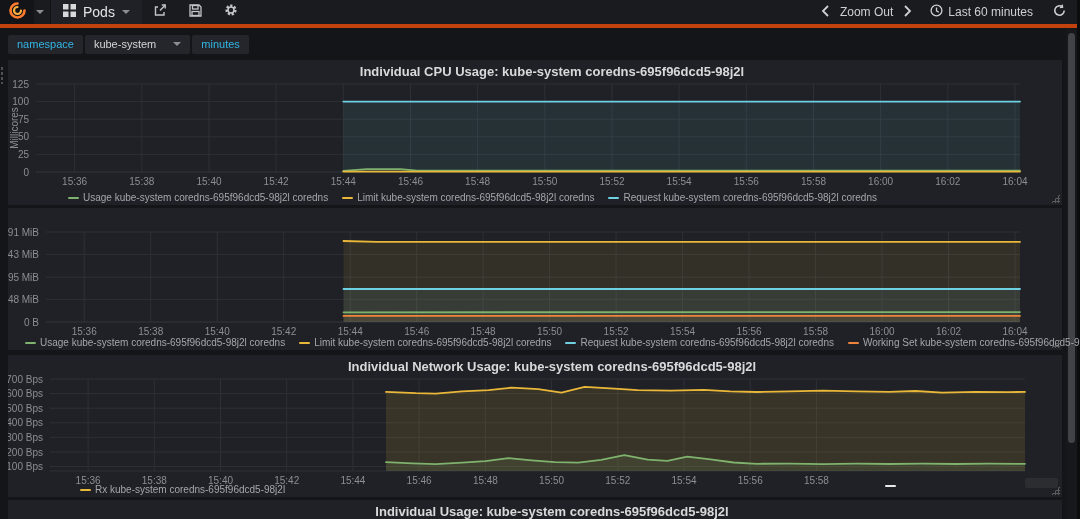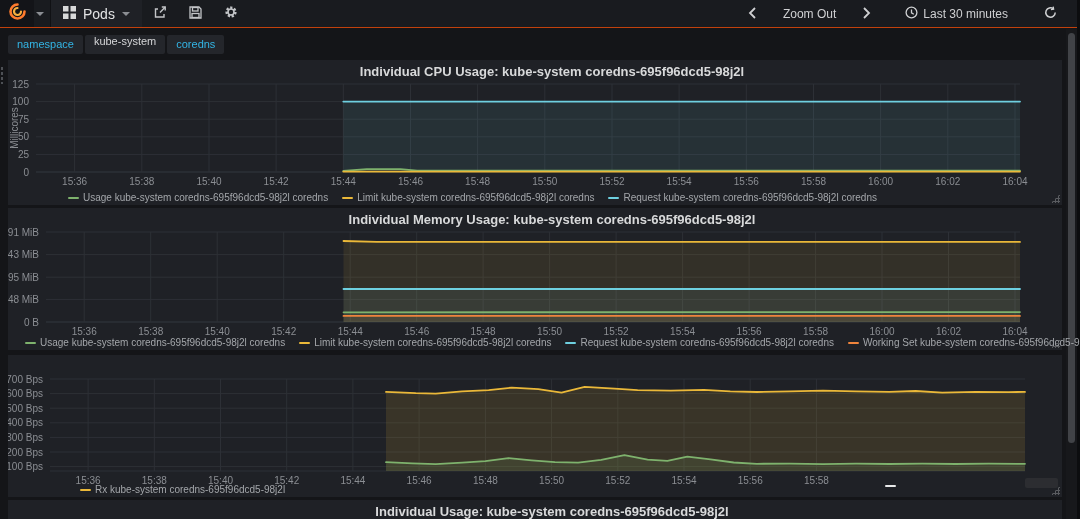--- a/index.html
+++ b/index.html
@@ -1,41 +1,41 @@
 <!DOCTYPE html>
 <html><head>
 <meta charset="utf-8">
 <style>
   * { margin:0; padding:0; box-sizing:border-box; }
   html,body { width:1080px; height:519px; overflow:hidden; }
   body { background:#141518; font-family:"Liberation Sans", sans-serif; color:#d8d9da; position:relative; }
 
   
   .navbar { position:absolute; top:0; left:0; width:1080px; height:28px; background:#191b1f;
-            border-bottom:1px solid #c2410c; display:flex; align-items:center; }
+            border-bottom:4px solid #c2410c; display:flex; align-items:center; }
   .nav-left { display:flex; align-items:center; height:100%; }
   .logo-btn { width:34px; height:100%; background:#131418; display:flex; align-items:center; justify-content:center; }
   .logo-caret { margin:0 6px 0 2px; }
   .nav-divider { width:1px; height:100%; background:#101114; }
   .dash-picker { height:100%; display:flex; align-items:center; gap:7px; padding:0 12px; background:#1f2126; }
   .dash-title { font-size:14px; color:#e2e3e4; }
   .nav-iconbtn { padding:0 11px; display:flex; align-items:center; height:100%; }
-  .nav-right { margin-left:auto; display:flex; align-items:center; gap:20px; padding-right:23px; height:100%; }
+  .nav-right { margin-left:auto; display:flex; align-items:center; gap:4px; padding-right:14px; height:100%; }
   .nav-right .txt { font-size:12px; color:#cfd0d2; }
   .zoom-lbl { margin:0 6px; }
   .time-btn { display:flex; align-items:center; gap:5px; margin-left:14px; }
   .refresh-btn { margin-left:16px; display:flex; align-items:center; }
   .caret { width:0; height:0; border-left:4px solid transparent; border-right:4px solid transparent; border-top:4px solid #8b8e93; display:inline-block; }
 
   
   .submenu { position:absolute; top:29px; left:0; width:1080px; height:30px; display:flex; align-items:center; padding-left:8px; }
   .var-group { display:flex; align-items:center; margin-right:2px; }
   .var-chip { background:#24262b; height:19px; display:flex; align-items:center; padding:0 9px; font-size:11px; border-radius:2px; }
   .var-label { color:#33b5e5; margin-right:2px; }
-  .var-value { color:#d4d5d7; gap:7px;flex-direction:column; }
+  .var-value { color:#d4d5d7; gap:7px; }
 
   
   .panel { position:absolute; left:8px; width:1054px; background:#1f2126; }
   .panel-title { position:absolute; top:4px; left:0; right:0; text-align:center; font-size:13px; font-weight:700; color:#d8d9da; z-index:2;margin-left:34px; }
   svg.chart { position:absolute; top:0; left:0; }
   svg.chart text { font-family:"Liberation Sans", sans-serif; font-size:10px; fill:#8b8e93; }
   .legend { position:absolute; bottom:2px; display:flex; gap:14px; white-space:nowrap; z-index:2; }
   .legend-item { display:inline-flex; align-items:center; gap:4px; font-size:10px; color:#a3a6aa; }
   .legend-dash { display:inline-block; width:11px; height:2px; border-radius:1px; }
   .resize-handle { position:absolute; right:2px; bottom:2px; width:9px; height:9px;
@@ -119,42 +119,42 @@
           <path d="M2 1 L7 6 L2 11"></path>
         </svg>
     </span>
     <div class="time-btn">
       <span class="icon">
         <svg width="13" height="13" viewBox="0 0 13 13" fill="none" stroke="#cfd0d2" stroke-width="1.3">
           <circle cx="6.5" cy="6.5" r="5.4"></circle>
             <path d="M6.5 3.4 V6.8 L8.8 8.2"></path>
         </svg>
       </span>
-      <span class="txt">Last 30 minutes</span>
+      <span class="txt">Last 60 minutes</span>
     </div>
     <div class="refresh-btn">
       <span class="icon">
         <svg width="13" height="13" viewBox="0 0 13 13" fill="none" stroke="#cfd0d2" stroke-width="1.5">
           <path d="M11.2 6.5 A4.7 4.7 0 1 1 9.3 2.7"></path>
           <path d="M9.2 0.6 L9.6 3.3 L6.9 3.6" stroke-width="1.3"></path>
         </svg>
       </span>
     </div>
   </div>
 </header>
 
 <div class="submenu">
   <div class="var-group">
     <span class="var-chip var-label">namespace</span>
     <span class="var-chip var-value">
       <span>kube-system</span>&nbsp;<span class="caret"></span>
     </span>
   </div>
   <div class="var-group">
-    <span class="var-chip var-label">coredns</span>
+    <span class="var-chip var-label">minutes</span>
   </div>
 </div>
 
 <div class="row-handle"></div>
 
 <section class="panel" style="top:60px; height:145px;">
   <div class="panel-title">Individual CPU Usage: kube-system coredns-695f96dcd5-98j2l</div>
   <svg class="chart" width="1054" height="145" viewBox="0 0 1054 145">
       <line x1="28" y1="24.0" x2="1012" y2="24.0" stroke="#2d3036" stroke-width="1"></line>
       <text x="21" y="27.5" text-anchor="end">125</text>
@@ -217,21 +217,20 @@
       </span>
       <span class="legend-item">
         <span class="legend-dash" style="background: rgb(110, 208, 224);"></span>
         <span>Request kube-system coredns-695f96dcd5-98j2l coredns</span>
       </span>
     </div>
   <div class="resize-handle"></div>
 </section>
 
 <section class="panel" style="top:208px; height:142px;">
-  <div class="panel-title">Individual Memory Usage: kube-system coredns-695f96dcd5-98j2l</div>
   <svg class="chart" width="1054" height="142" viewBox="0 0 1054 142">
       <line x1="38" y1="24.0" x2="1012" y2="24.0" stroke="#2d3036" stroke-width="1"></line>
       <text x="31" y="27.5" text-anchor="end">191 MiB</text>
       <line x1="38" y1="46.6" x2="1012" y2="46.6" stroke="#2d3036" stroke-width="1"></line>
       <text x="31" y="50.1" text-anchor="end">143 MiB</text>
       <line x1="38" y1="69.2" x2="1012" y2="69.2" stroke="#2d3036" stroke-width="1"></line>
       <text x="31" y="72.7" text-anchor="end">95 MiB</text>
       <line x1="38" y1="91.4" x2="1012" y2="91.4" stroke="#2d3036" stroke-width="1"></line>
       <text x="31" y="94.9" text-anchor="end">48 MiB</text>
       <line x1="38" y1="114.0" x2="1012" y2="114.0" stroke="#2d3036" stroke-width="1"></line>
@@ -291,20 +290,21 @@
       </span>
       <span class="legend-item">
         <span class="legend-dash" style="background: rgb(239, 132, 60);"></span>
         <span>Working Set kube-system coredns-695f96dcd5-98j2l coredns</span>
       </span>
     </div>
   <div class="resize-handle"></div>
 </section>
 
 <section class="panel" style="top:355px; height:142px;">
+  <div class="panel-title">Individual Network Usage: kube-system coredns-695f96dcd5-98j2l</div>
   <svg class="chart" width="1054" height="142" viewBox="0 0 1054 142">
       <line x1="42" y1="24.0" x2="1017" y2="24.0" stroke="#2d3036" stroke-width="1"></line>
       <text x="35" y="27.5" text-anchor="end">700 Bps</text>
       <line x1="42" y1="38.6" x2="1017" y2="38.6" stroke="#2d3036" stroke-width="1"></line>
       <text x="35" y="42.1" text-anchor="end">600 Bps</text>
       <line x1="42" y1="53.2" x2="1017" y2="53.2" stroke="#2d3036" stroke-width="1"></line>
       <text x="35" y="56.7" text-anchor="end">500 Bps</text>
       <line x1="42" y1="67.8" x2="1017" y2="67.8" stroke="#2d3036" stroke-width="1"></line>
       <text x="35" y="71.3" text-anchor="end">400 Bps</text>
       <line x1="42" y1="82.4" x2="1017" y2="82.4" stroke="#2d3036" stroke-width="1"></line>

